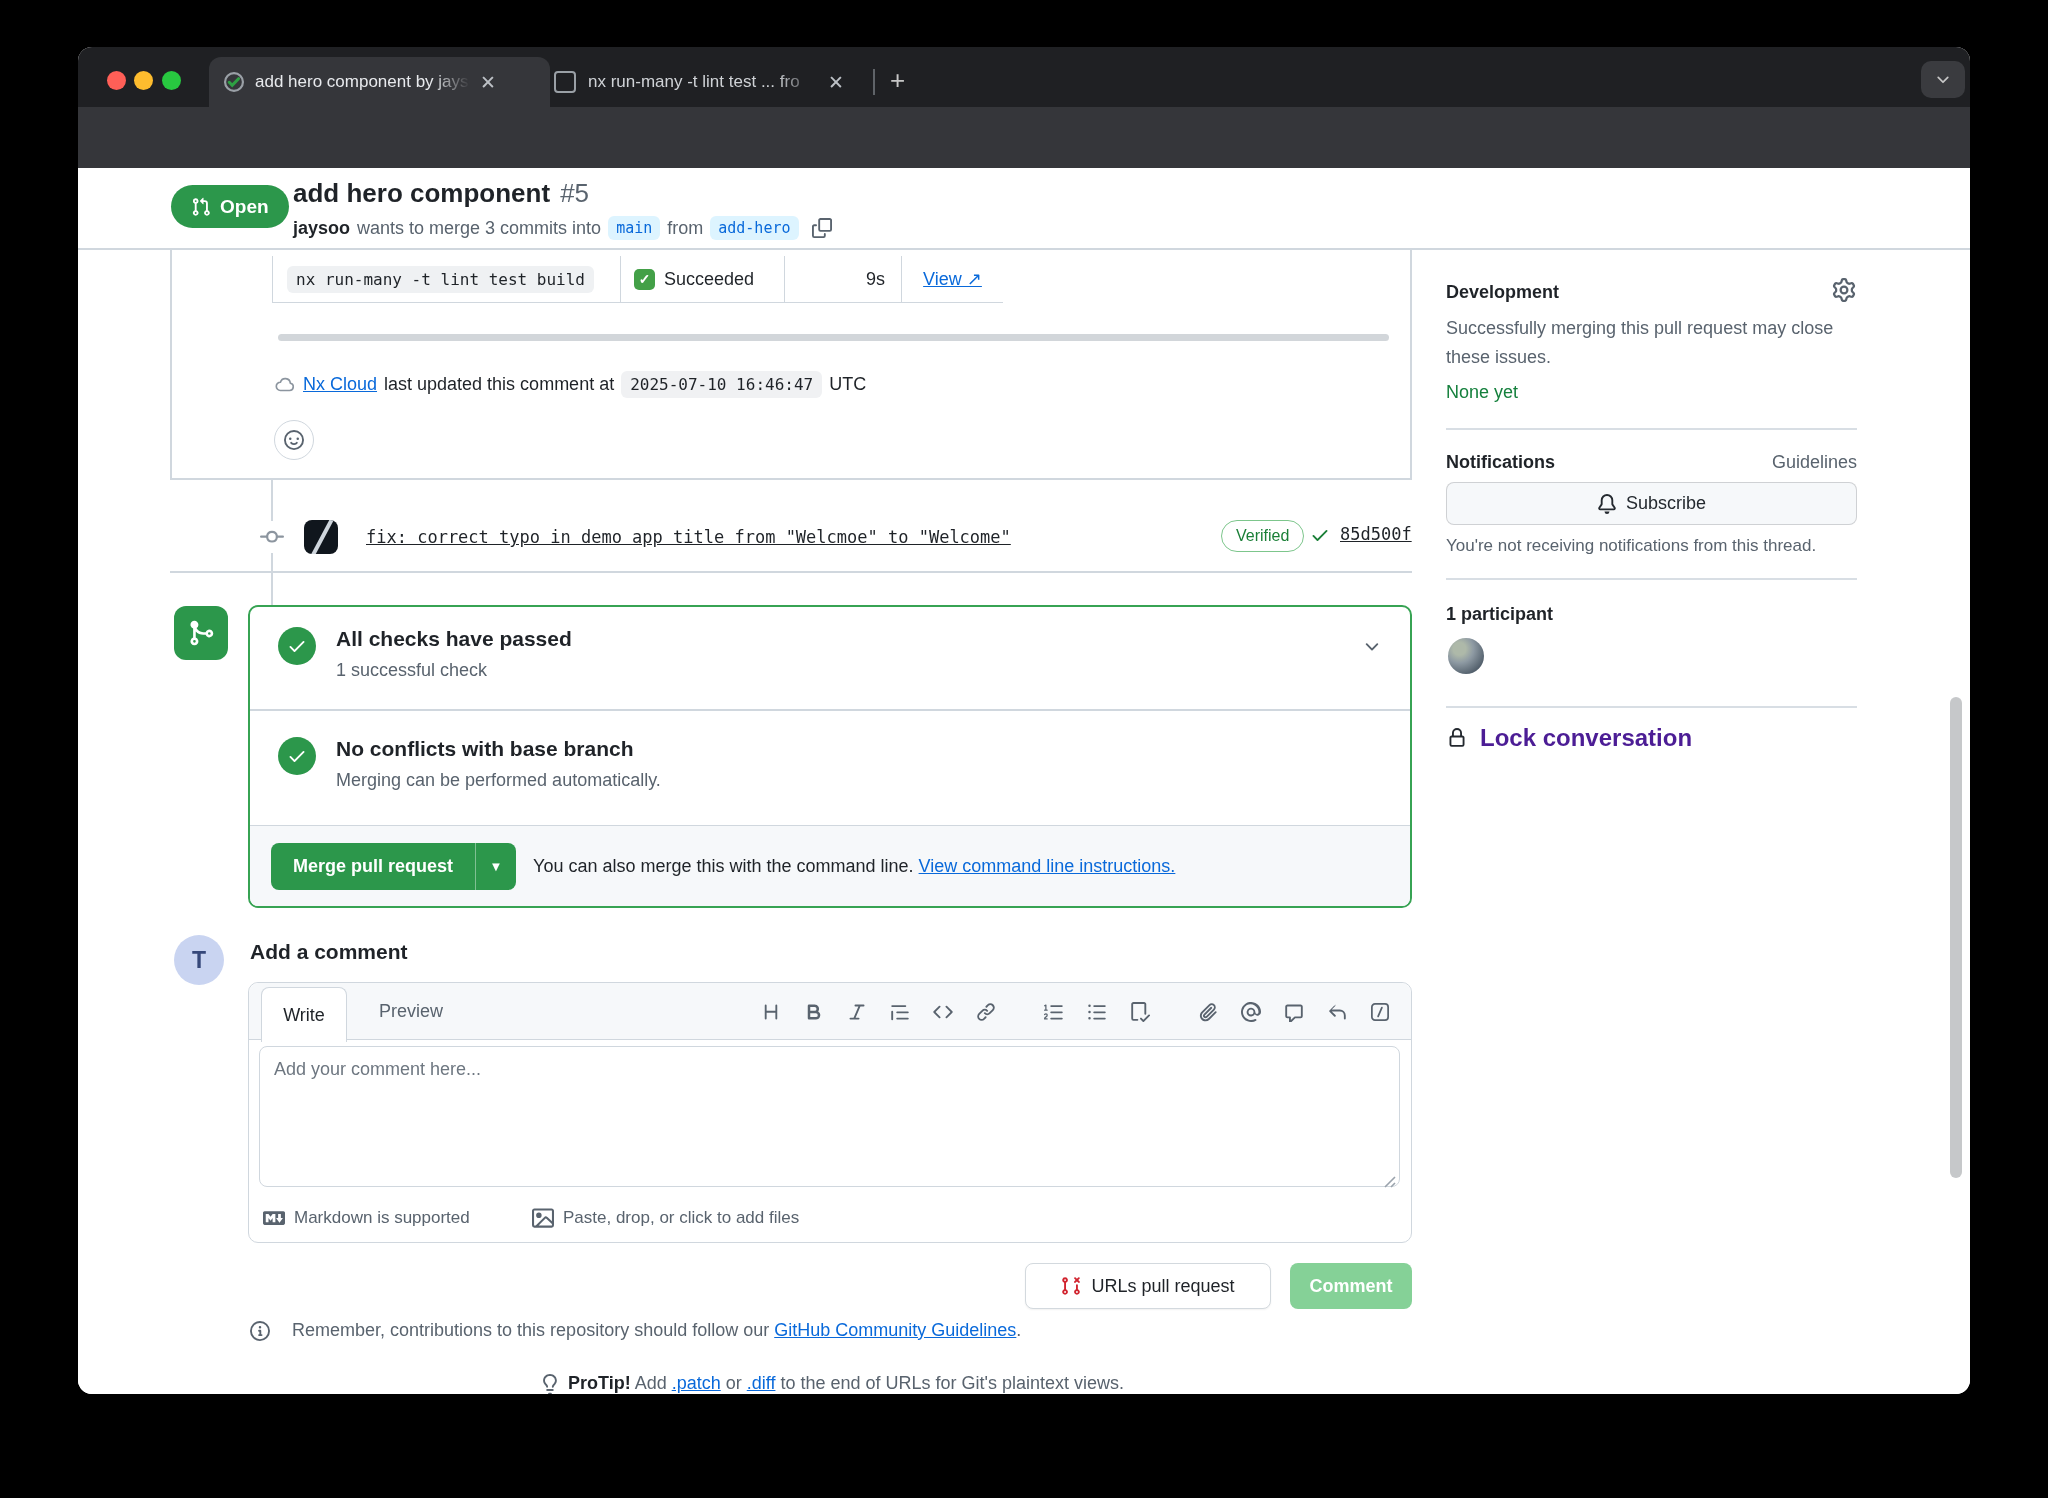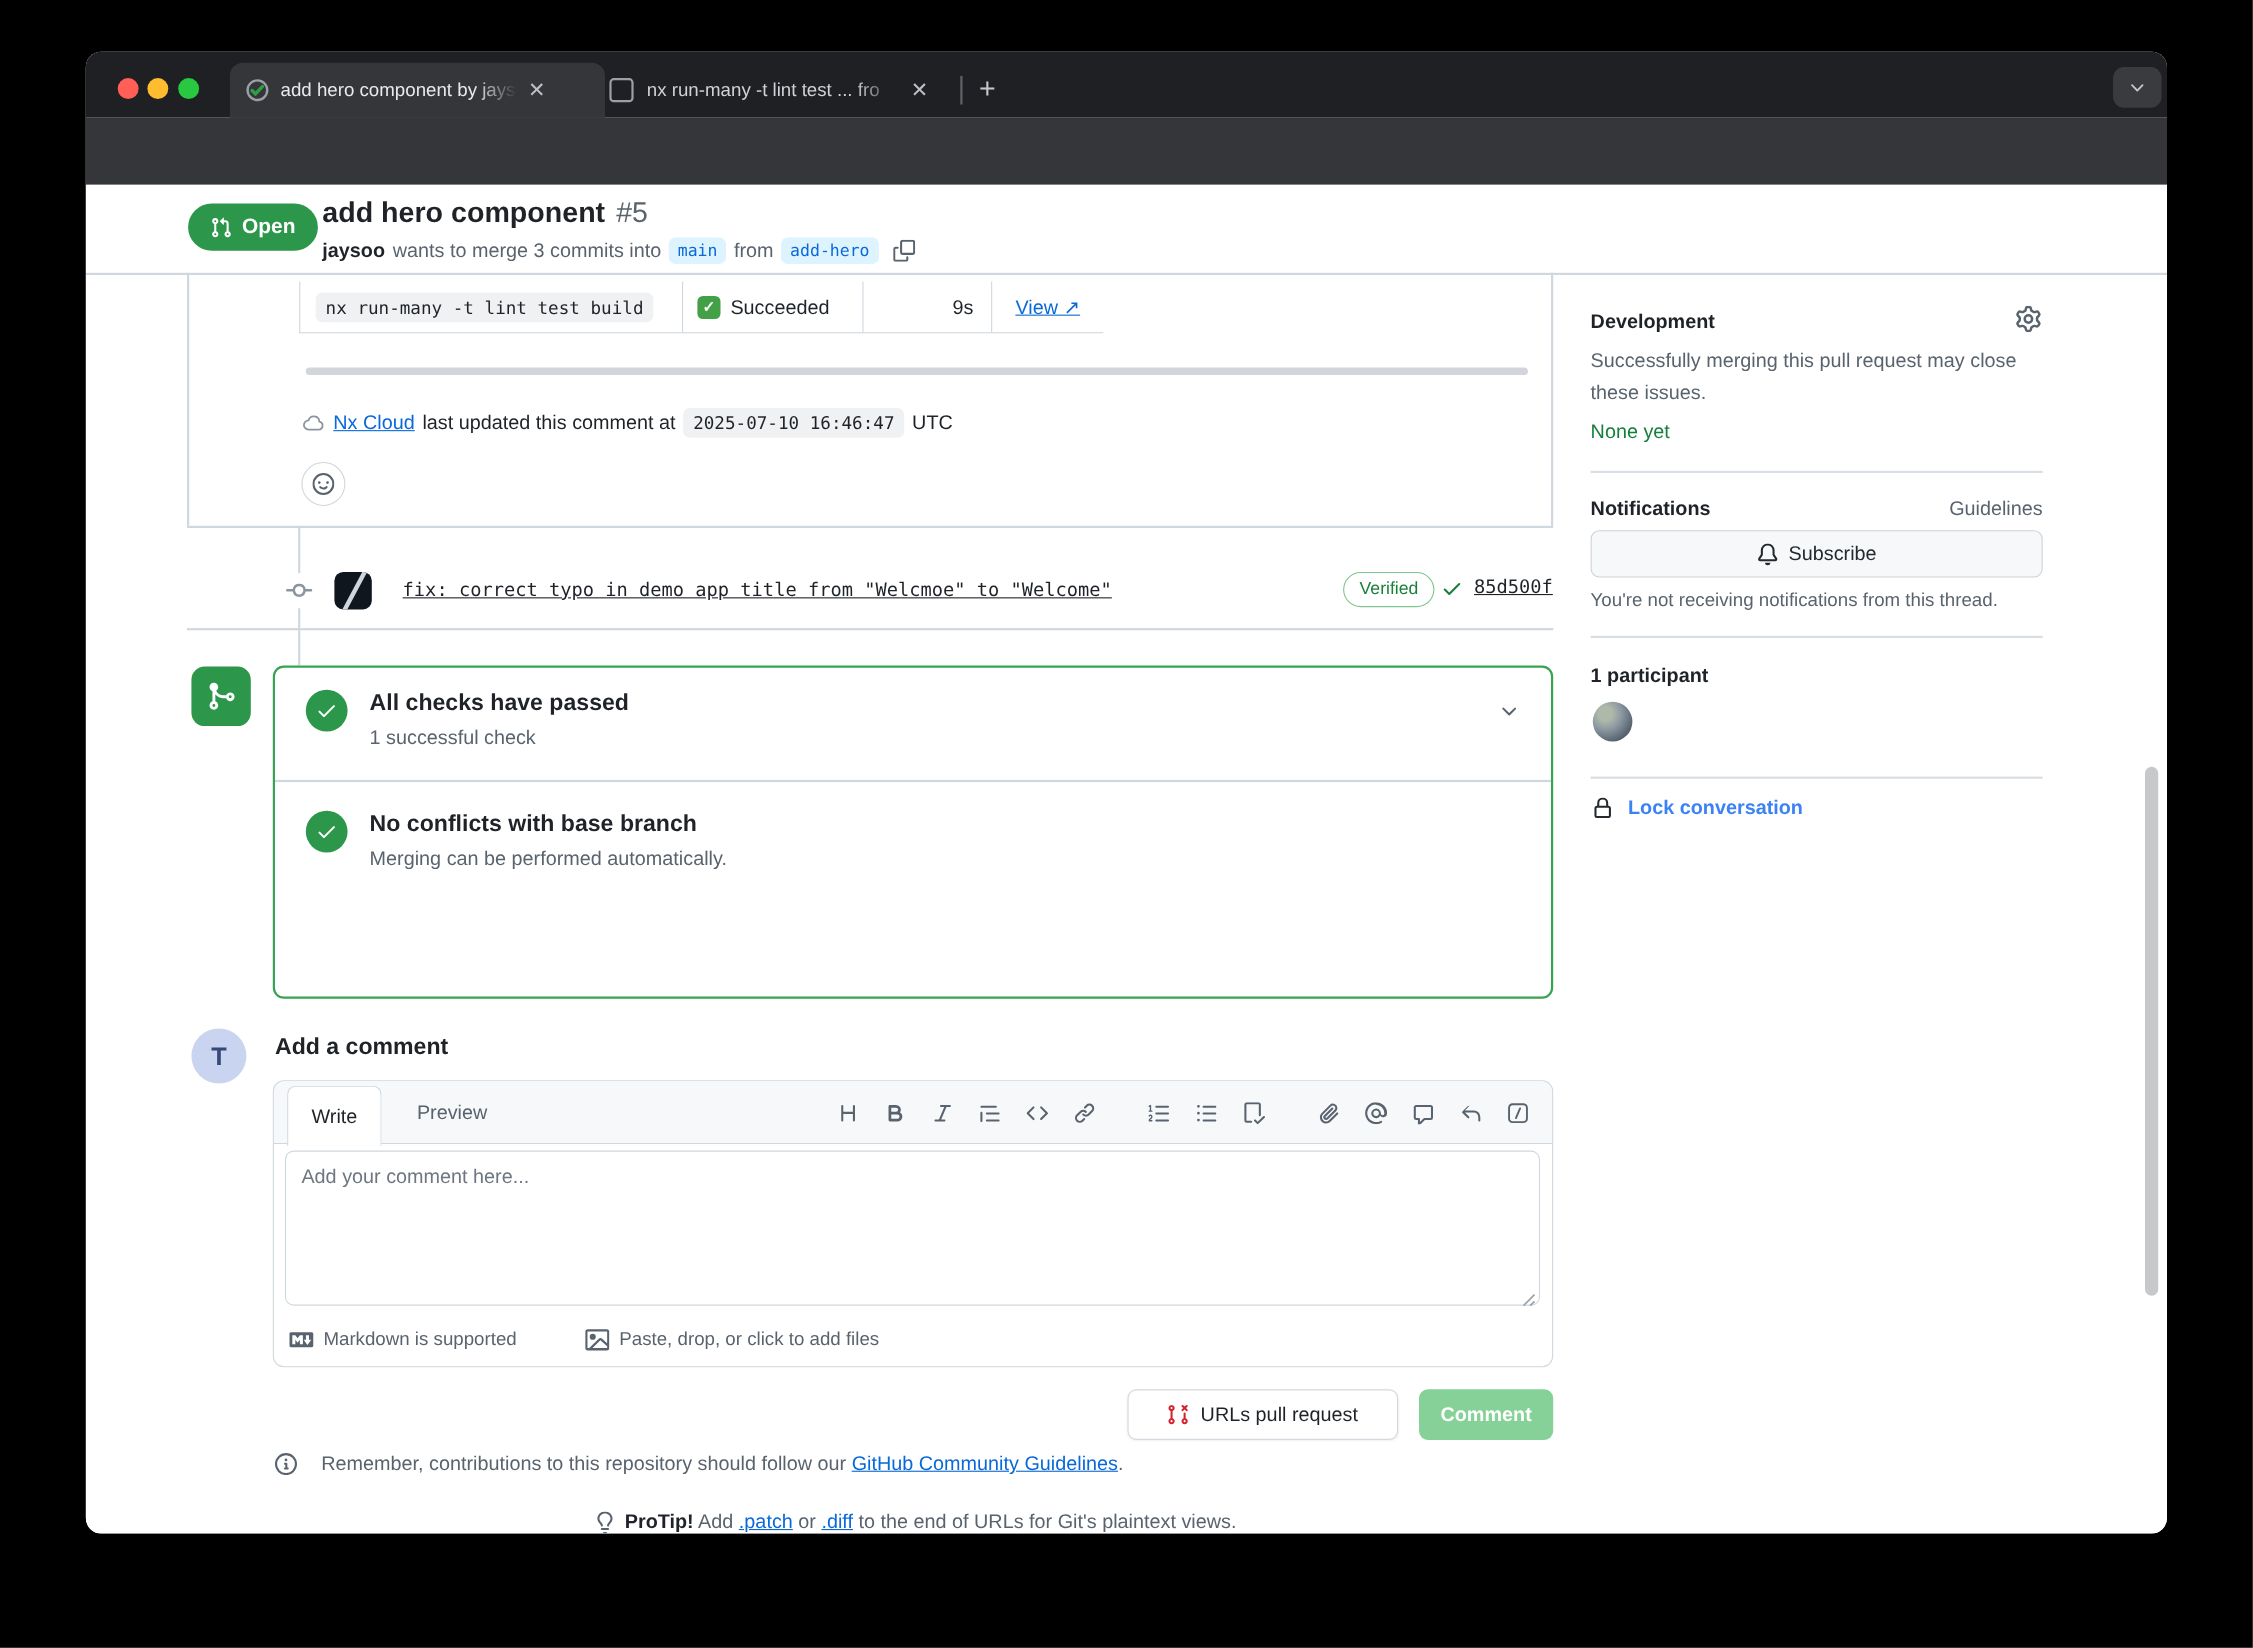--- a/index.html
+++ b/index.html
@@ -346,20 +346,30 @@
         <span class="greencircle">
           <svg width="20" height="20" viewBox="0 0 16 16" fill="#fff">
               <path d="M13.78 4.22a.75.75 0 0 1 0 1.06l-7.25 7.25a.75.75 0 0 1-1.06 0L2.22 9.28a.75.75 0 1 1 1.06-1.06L6 10.94l6.72-6.72a.75.75 0 0 1 1.06 0Z"></path>
             </svg>
         </span>
         <span class="checktexts">
           <span class="checktitle" style="display:block;">No conflicts with base branch</span>
           <span class="checksub" style="display:block;">Merging can be performed automatically.</span>
         </span>
       </div>
+      <div id="checksfooter">
+        <div id="mergebtn">
+          <span class="main">Merge pull request</span>
+          <span class="caret">▼</span>
+        </div>
+        <span id="cliline">
+          <span>You can also merge this with the command line. </span>
+          <span class="bluelink">View command line instructions.</span>
+        </span>
+      </div>
     </div>
 
     <div id="cavatar">
         <span>T</span>
       </div>
     <div id="cheading">Add a comment</div>
 
     <div id="editor">
       <div id="edhead">
         <div id="writetab">Write</div>
@@ -505,18 +515,18 @@
     <div class="sbdivider" style="top:410px;"></div>
 
     <div class="abs sbtitle" style="left:1368px;top:436px;">1 participant</div>
     <div id="participant-avatar"></div>
     <div class="sbdivider" style="top:538px;"></div>
 
     <div class="abs" style="left:1369px;top:556px;display:flex;align-items:center;gap:13px;">
       <svg width="20" height="20" viewBox="0 0 16 16" fill="#24292f">
           <path d="M4 4a4 4 0 0 1 8 0v2h.25c.966 0 1.75.784 1.75 1.75v5.5A1.75 1.75 0 0 1 12.25 15h-8.5A1.75 1.75 0 0 1 2 13.25v-5.5C2 6.784 2.784 6 3.75 6H4Zm8.25 3.5h-8.5a.25.25 0 0 0-.25.25v5.5c0 .138.112.25.25.25h8.5a.25.25 0 0 0 .25-.25v-5.5a.25.25 0 0 0-.25-.25ZM10.5 6V4a2.5 2.5 0 1 0-5 0v2Z"></path>
         </svg>
-      <span style="font-size:18px;font-weight:700;color:#3b82f6;">Lock conversation</span>
+      <span style="font-size:24px;font-weight:700;color:#4c1d95;">Lock conversation</span>
     </div>
 
     <div id="scrollthumb"></div>
   </div>
 </div>
 
 </body></html>

